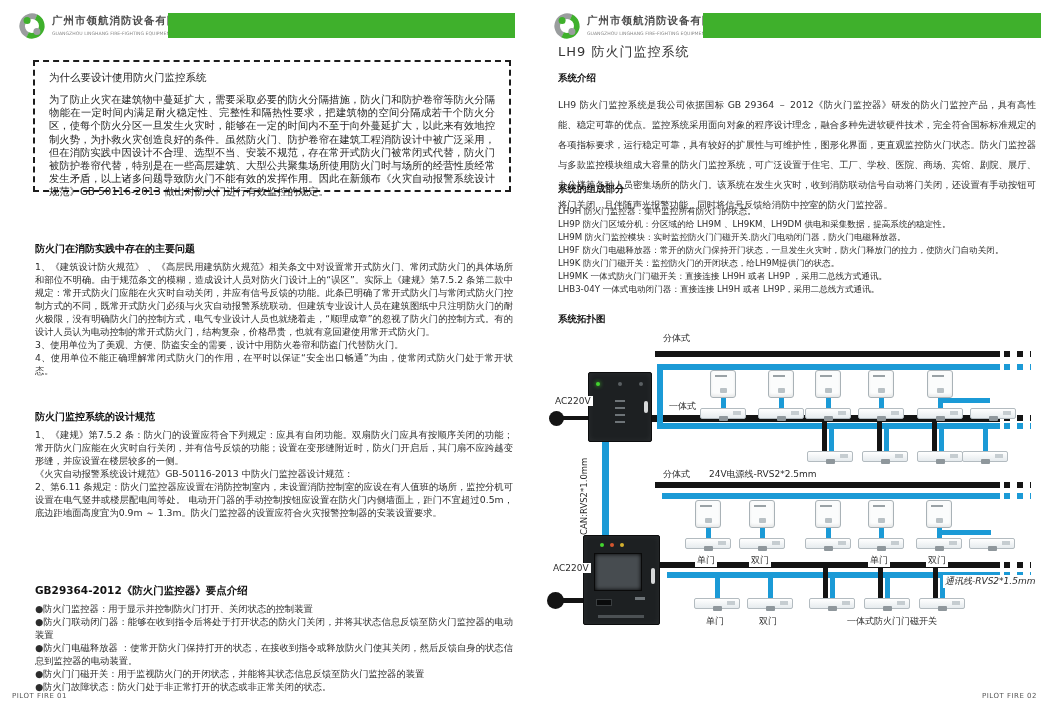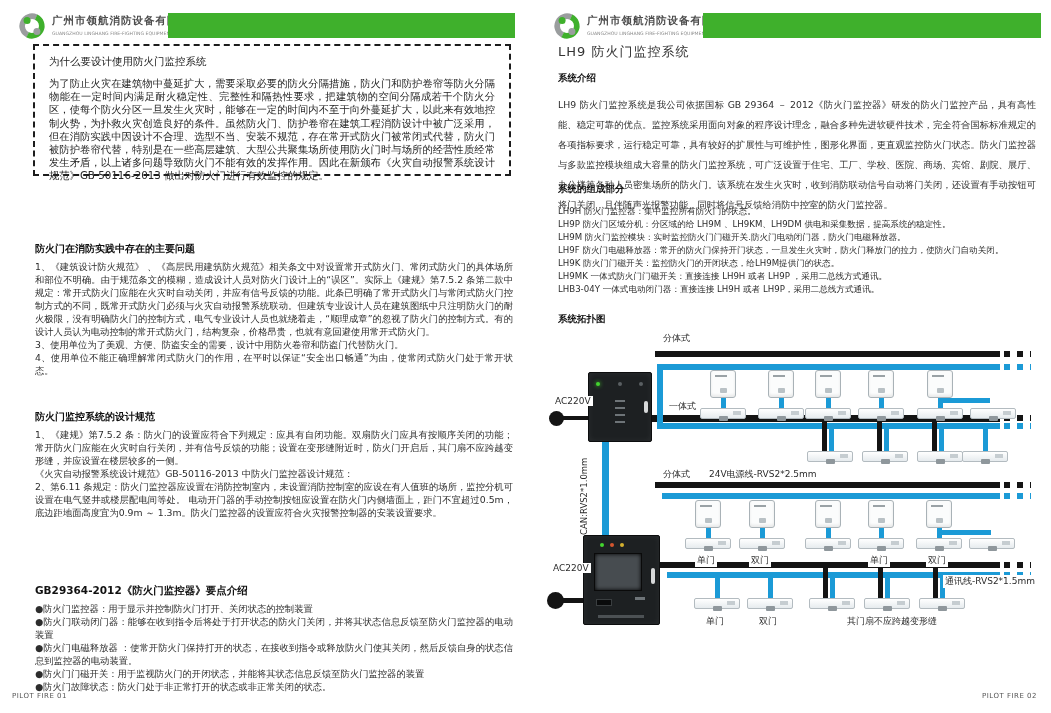--- a/index.html
+++ b/index.html
@@ -15,21 +15,21 @@
   .logo { position:absolute; left:8px; top:0; width:28px; height:28px; }
   .co { position:absolute; left:42px; top:2px; width:150px; }
   .co-cn { font-size:10.5px; font-weight:bold; color:#4c4c4c; letter-spacing:1px; white-space:nowrap; }
   .co-en { font-size:5px; color:#8a8a8a; transform:scale(.92); transform-origin:left top; white-space:nowrap; margin-top:2px; }
   .greenbar { position:absolute; top:1px; height:25px; right:0; }
   .page-left  .greenbar { left:158px; }
   .page-right .greenbar { left:158px; }
   .page-left .logo { left:8px; } .page-left .co { left:42px; }
 
   
-  .introbox { position:absolute; left:23px; top:44px; width:478px; height:132px;
+  .introbox { position:absolute; left:23px; top:60px; width:478px; height:132px;
               border:2px dashed #1c1c1c; padding:9px 14px 20px 14px; }
   .introbox h3 { font-size:10.5px; font-weight:normal; color:#222; margin-bottom:8px; }
   .introbox p { font-size:10.3px; line-height:13.2px; color:#262626; text-align:justify; }
   .lsec { position:absolute; left:25px; width:478px; }
   .lsec h4 { font-size:10px; color:#101010; margin-bottom:4px;margin-top:44px; }
   .lsec p { font-size:9.3px; line-height:13px; color:#2d2d2d; text-align:justify; }
   .gbsec h4 { font-size:10.5px; }
   .footer { position:absolute; bottom:13px; font-size:7px; color:#555; letter-spacing:.5px; }
   .page-left  .footer { left:2px; }
   .page-right .footer { right:4px; }
@@ -260,35 +260,35 @@
         <span class="pill" style="right:4px; top:32px; height:16px;"></span>
         <span style="position:absolute; left:12px; bottom:18px; width:16px; height:7px; background:#0a0b0c; border:1px solid #3a3e40;"></span>
         <span style="position:absolute; right:14px; bottom:24px; width:10px; height:3px; background:#6e7478;"></span>
         <span style="position:absolute; left:14px; bottom:6px; width:46px; height:3px; background:#4c5154;"></span>
       </div>
 
       <div class="hl" style="left:115px; top:232px; width:340px;"></div>
       <div class="dash" style="left:459px; top:232px;"></div>
       <div class="hb" style="left:122px; top:242px; width:333px;"></div>
       <div class="dash b" style="left:459px; top:242px;"></div>
-      <div class="dlabel" style="left:398px; top:245px;">通讯线-RVS2*1.5mm</div>
+      <div class="dlabel" style="left:398px; top:245px;font-style:italic;">通讯线-RVS2*1.5mm</div>
 
       <div class="vb" style="left:170px; top:248px; height:20px;"></div>
       <div class="vb" style="left:223px; top:248px; height:20px;"></div>
       <div class="vl" style="left:278px; top:238px; height:30px;"></div>
       <div class="vb" style="left:285px; top:248px; height:20px;"></div>
       <div class="vl" style="left:333px; top:238px; height:30px;"></div>
       <div class="vb" style="left:340px; top:248px; height:20px;"></div>
       <div class="vl" style="left:388px; top:238px; height:30px;"></div>
       <div class="vb" style="left:395px; top:248px; height:20px;"></div>
       <div class="strip" style="left:149px; top:268px;"></div>
       <div class="strip" style="left:202px; top:268px;"></div>
       <div class="strip" style="left:264px; top:268px;"></div>
       <div class="strip" style="left:319px; top:268px;"></div>
       <div class="strip" style="left:374px; top:268px;"></div>
       <div class="dlabel" style="left:159px; top:285px;">单门</div>
       <div class="dlabel" style="left:212px; top:285px;">双门</div>
-      <div class="dlabel" style="left:300px; top:285px;">其门扇不应跨越变形缝</div>
+      <div class="dlabel" style="left:300px; top:285px;">一体式防火门门磁开关</div>
     </div>
 
     <div class="footer">PILOT FIRE 02</div>
   </div>
 </div>
 
 </body></html>

